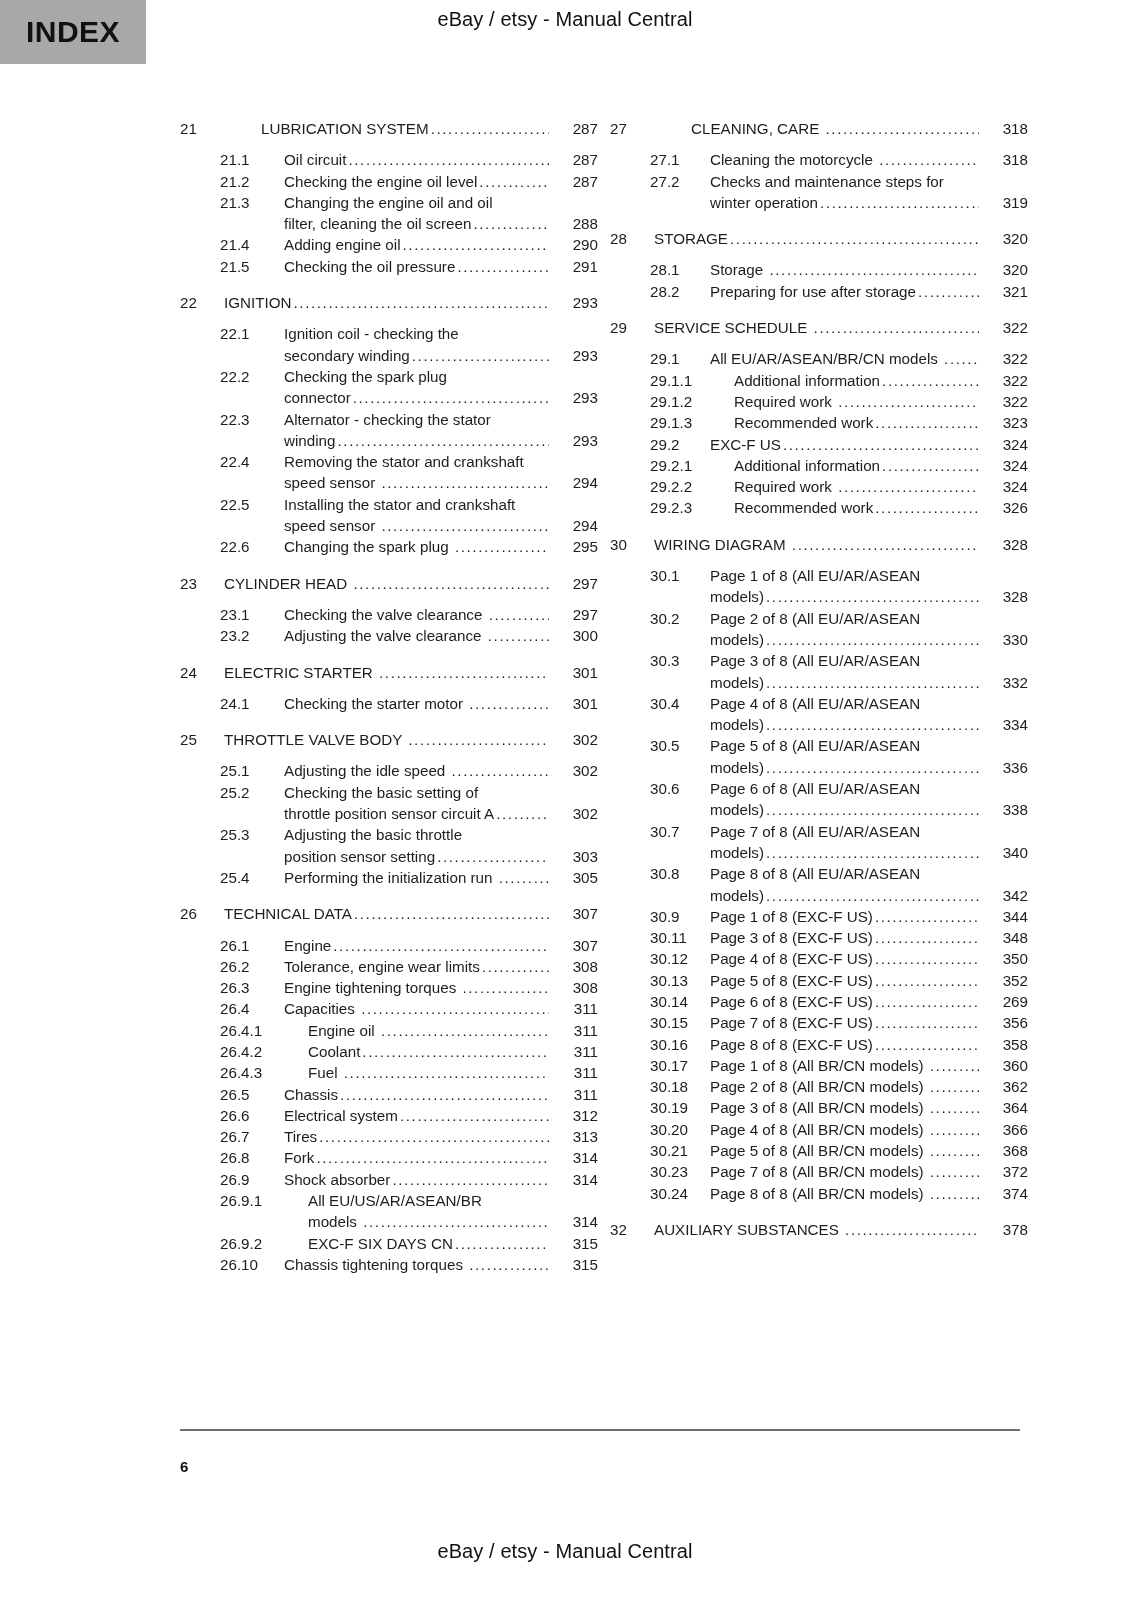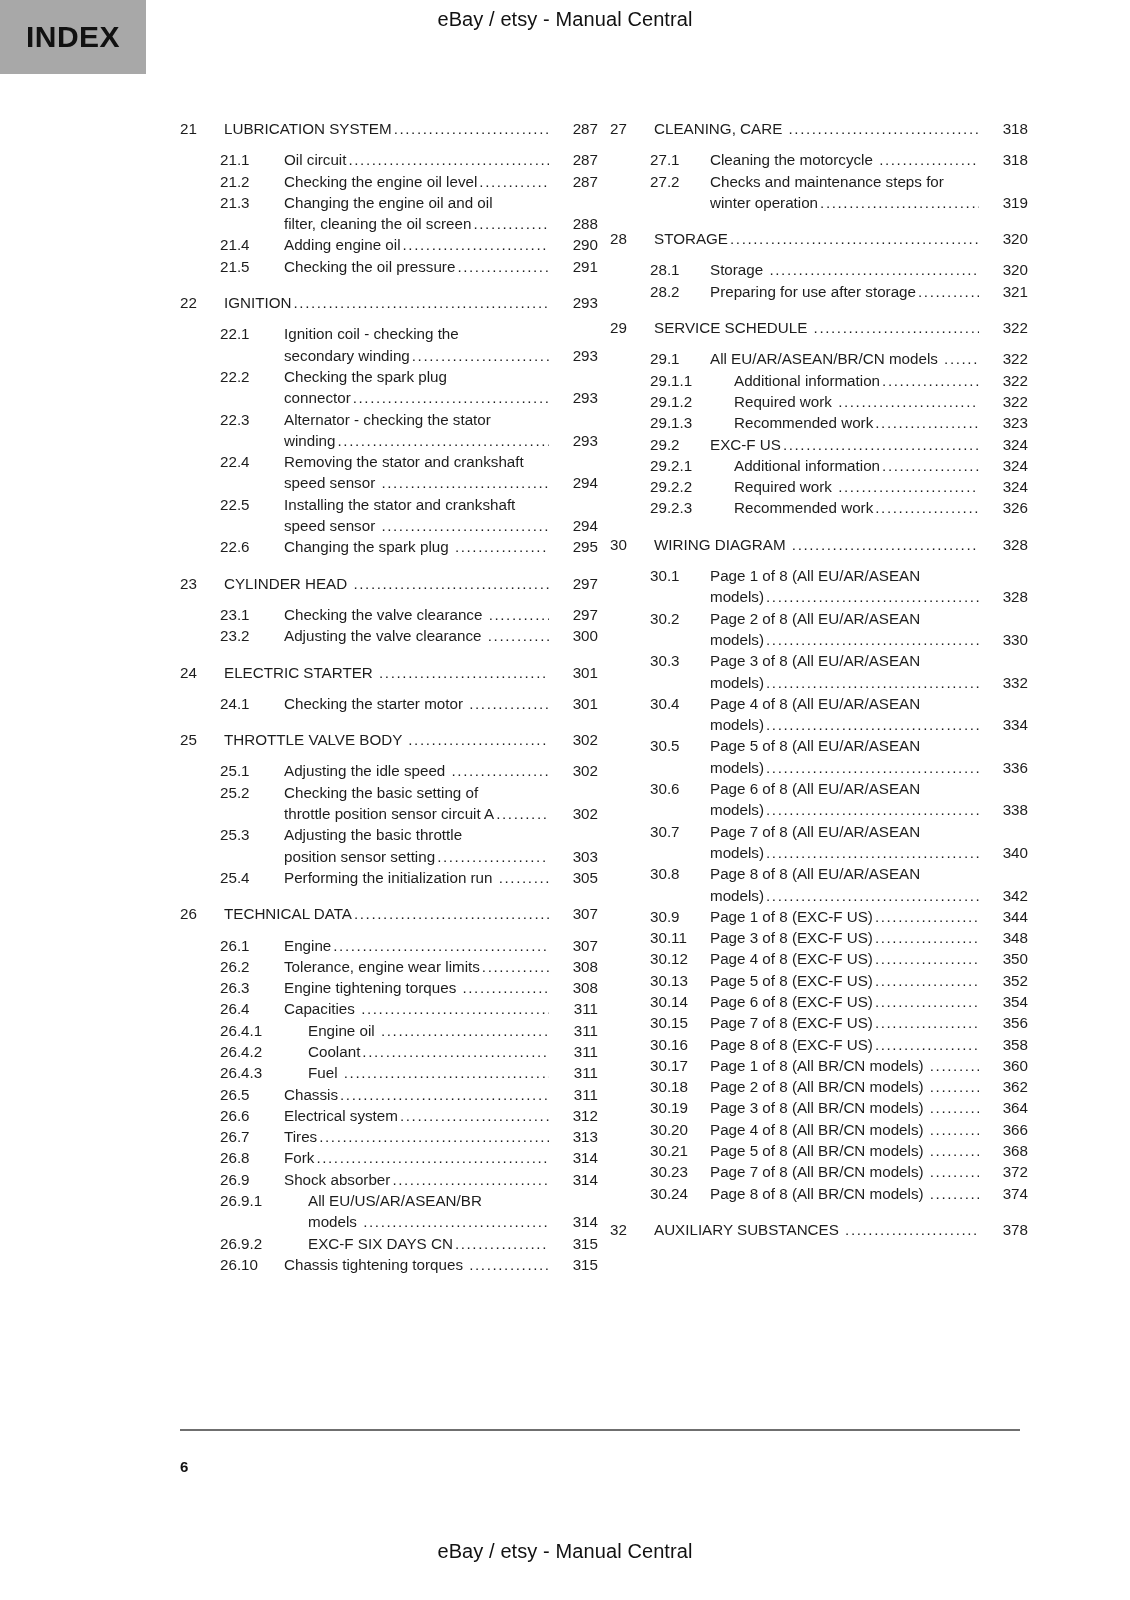--- a/index.html
+++ b/index.html
@@ -17,21 +17,21 @@
     color: #1a1a1a;
     overflow: hidden;
   }
 
   
   #index-tab {
     position: absolute;
     left: 0;
     top: 0;
     width: 146px;
-    height: 74px;
+    height: 64px;
     background: #a8a8a8;
     display: flex;
     align-items: center;
     justify-content: center;
   }
   #index-tab .tab-label {
     font-family: "Liberation Sans Narrow", "Liberation Sans", sans-serif;
     font-size: 30px;
     font-weight: 700;
     letter-spacing: 0.5px;
@@ -79,21 +79,21 @@
     display: flex;
     align-items: baseline;
     font-size: 15.2px;
     line-height: 21.3px;
     color: #1d1d1d;
   }
   .entry.lvl1 {
     margin-top: 15px;
     margin-bottom: 10px;
   }
-  .entry.lvl1:first-child { margin-top: 0; }
+  .entry.lvl1:first-child { margin-top: 0; gap: 37px; }
   .entry.lvl2, .entry.lvl3 { margin: 0; }
 
   .num {
     flex: none;
     text-align: left;
     white-space: nowrap;
   }
   .lvl1 .num  { width: 44px; margin-left: 0; }
   .lvl2 .num  { width: 64px; margin-left: 40px; }
   .lvl3 .num  { width: 64px; margin-left: 40px; }
@@ -926,21 +926,21 @@
             <span class="pg">352</span>
           </div>
         </div>
       </div>
       <div class="entry lvl2">
         <div class="num">30.14</div>
         <div class="title">
           <div class="tline">
             <span class="txt">Page 6 of 8 (EXC-F US)</span>
             <span class="leader"></span>
-            <span class="pg">354</span>
+            <span class="pg">269</span>
           </div>
         </div>
       </div>
       <div class="entry lvl2">
         <div class="num">30.15</div>
         <div class="title">
           <div class="tline">
             <span class="txt">Page 7 of 8 (EXC-F US)</span>
             <span class="leader"></span>
             <span class="pg">356</span>

